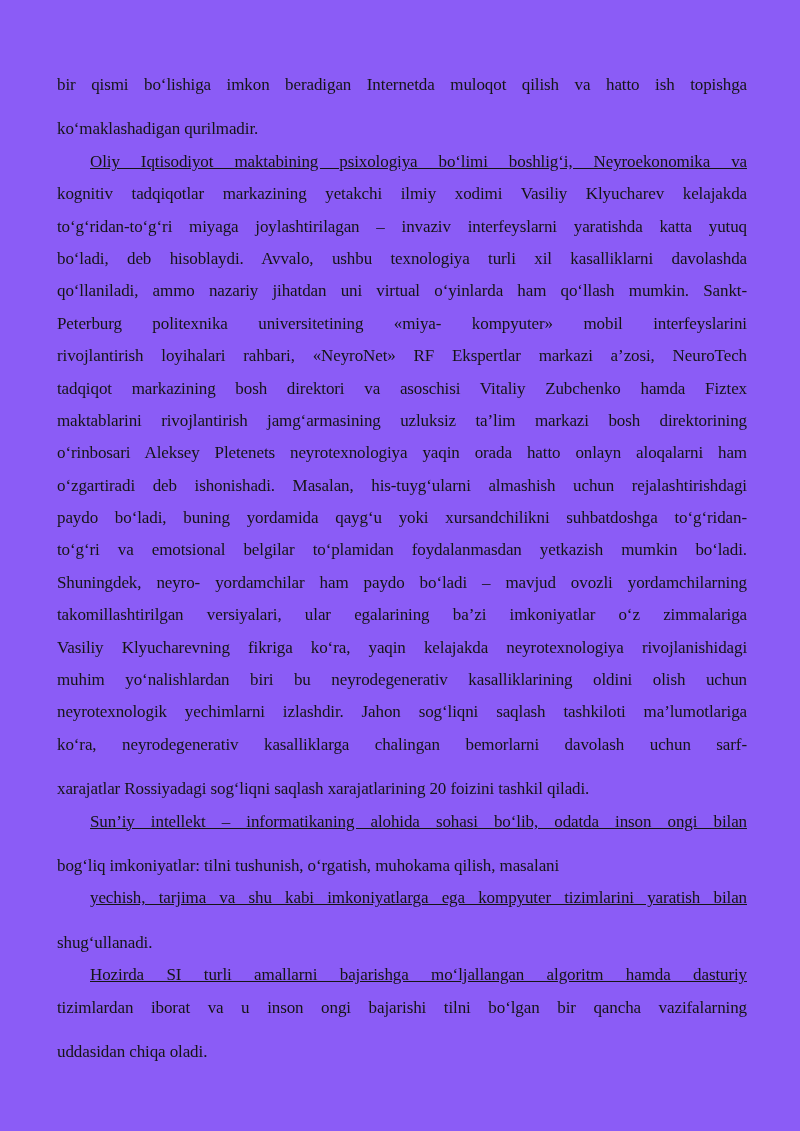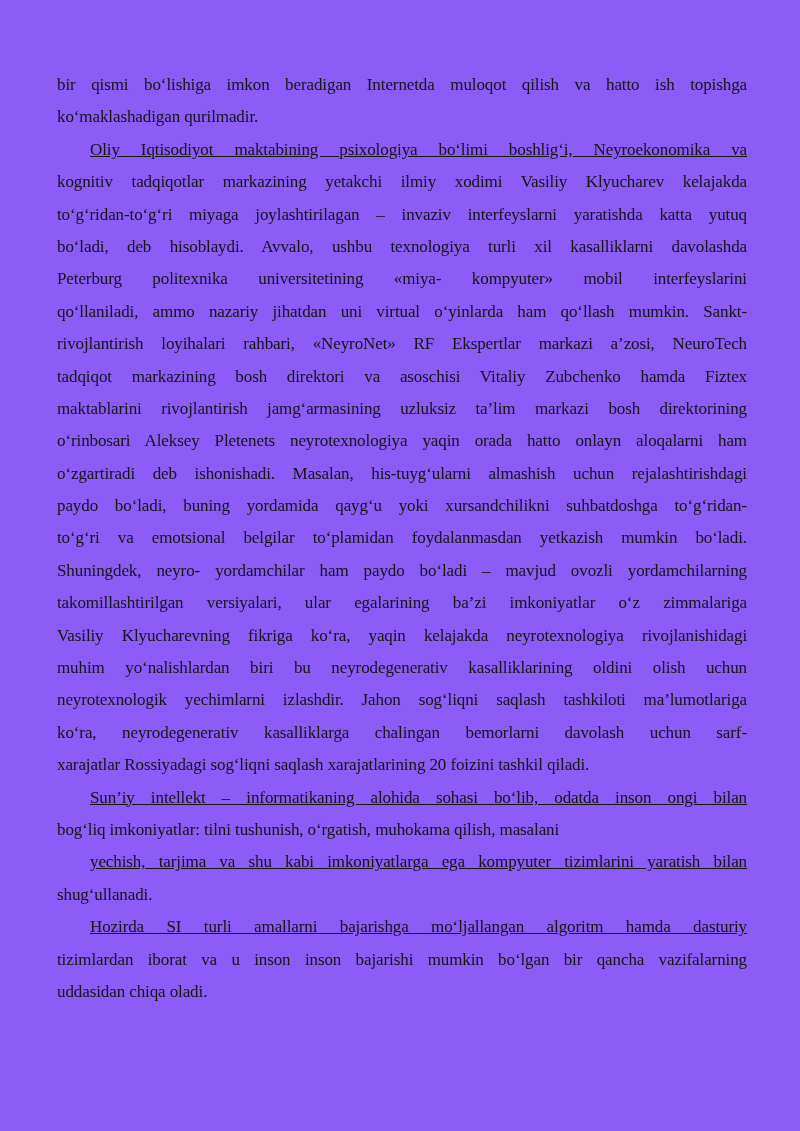--- a/index.html
+++ b/index.html
@@ -31,20 +31,21 @@
   .line {
     height: 32.4px;
     line-height: 32.4px;
     text-align: justify;
     text-align-last: justify;
     overflow: hidden;
     white-space: normal;
   }
   .line.last {
     text-align-last: left;
+    margin-top: 12px;
   }
   .line.first {
     text-indent: 33px;
     text-decoration: underline;
   }
 </style>
 </head>
 <body>
 
 <div class="page">
@@ -53,22 +54,22 @@
     <div class="para">
       <div class="line">bir qismi boʻlishiga imkon beradigan Internetda muloqot qilish va hatto ish topishga</div>
       <div class="line last">koʻmaklashadigan qurilmadir.</div>
     </div>
 
     <div class="para">
       <div class="line first">Oliy Iqtisodiyot maktabining psixologiya boʻlimi boshligʻi, Neyroekonomika va</div>
       <div class="line">kognitiv tadqiqotlar markazining yetakchi ilmiy xodimi Vasiliy Klyucharev kelajakda</div>
       <div class="line">toʻgʻridan-toʻgʻri miyaga joylashtirilagan – invaziv interfeyslarni yaratishda katta yutuq</div>
       <div class="line">boʻladi, deb hisoblaydi. Avvalo, ushbu texnologiya turli xil kasalliklarni davolashda</div>
+      <div class="line">qoʻllaniladi, ammo nazariy jihatdan uni virtual oʻyinlarda ham qoʻllash mumkin. Sankt-</div>
       <div class="line">Peterburg politexnika universitetining «miya- kompyuter» mobil interfeyslarini</div>
-      <div class="line">qoʻllaniladi, ammo nazariy jihatdan uni virtual oʻyinlarda ham qoʻllash mumkin. Sankt-</div>
       <div class="line">rivojlantirish loyihalari rahbari, «NeyroNet» RF Ekspertlar markazi a’zosi, NeuroTech</div>
       <div class="line">tadqiqot markazining bosh direktori va asoschisi Vitaliy Zubchenko hamda Fiztex</div>
       <div class="line">maktablarini rivojlantirish jamgʻarmasining uzluksiz ta’lim markazi bosh direktorining</div>
       <div class="line">oʻrinbosari Aleksey Pletenets neyrotexnologiya yaqin orada hatto onlayn aloqalarni ham</div>
       <div class="line">oʻzgartiradi deb ishonishadi. Masalan, his-tuygʻularni almashish uchun rejalashtirishdagi</div>
       <div class="line">paydo boʻladi, buning yordamida qaygʻu yoki xursandchilikni suhbatdoshga toʻgʻridan-</div>
       <div class="line">toʻgʻri va emotsional belgilar toʻplamidan foydalanmasdan yetkazish mumkin boʻladi.</div>
       <div class="line">Shuningdek, neyro- yordamchilar ham paydo boʻladi – mavjud ovozli yordamchilarning</div>
       <div class="line">takomillashtirilgan versiyalari, ular egalarining ba’zi imkoniyatlar oʻz zimmalariga</div>
       <div class="line">Vasiliy Klyucharevning fikriga koʻra, yaqin kelajakda neyrotexnologiya rivojlanishidagi</div>
@@ -83,18 +84,18 @@
       <div class="line last">bogʻliq imkoniyatlar: tilni tushunish, oʻrgatish, muhokama qilish, masalani</div>
     </div>
 
     <div class="para">
       <div class="line first">yechish, tarjima va shu kabi imkoniyatlarga ega kompyuter tizimlarini yaratish bilan</div>
       <div class="line last">shugʻullanadi.</div>
     </div>
 
     <div class="para">
       <div class="line first">Hozirda SI turli amallarni bajarishga moʻljallangan algoritm hamda dasturiy</div>
-      <div class="line">tizimlardan iborat va u inson inson bajarishi mumkin boʻlgan bir qancha vazifalarning</div>
+      <div class="line">tizimlardan iborat va u inson ongi bajarishi tilni boʻlgan bir qancha vazifalarning</div>
       <div class="line last">uddasidan chiqa oladi.</div>
     </div>
 
   </div>
 </div>
 
 </body></html>

